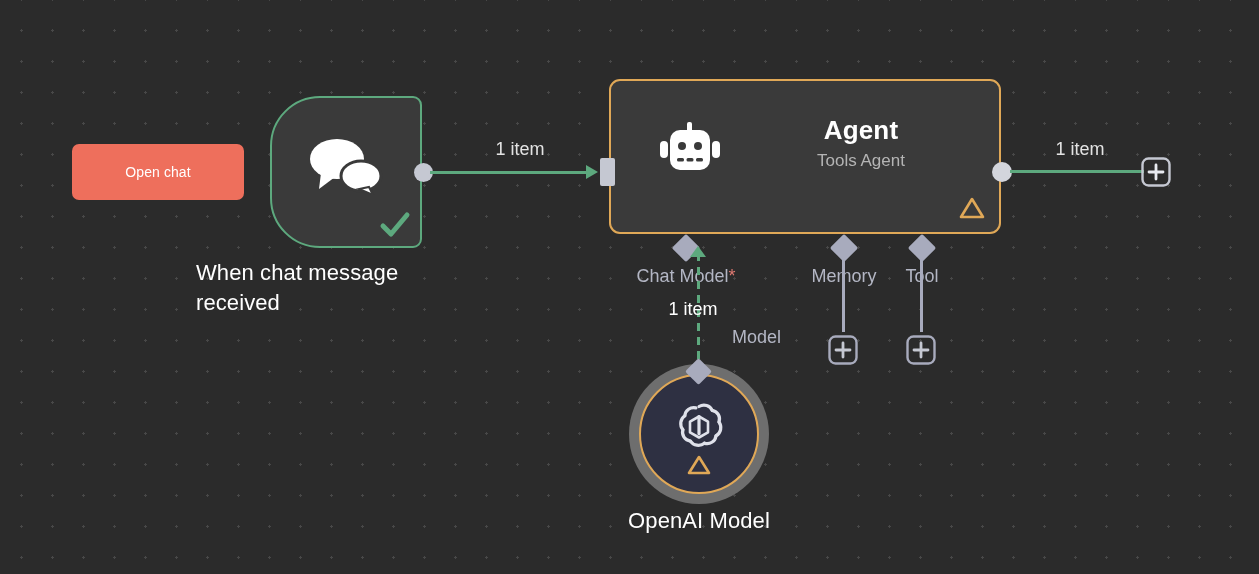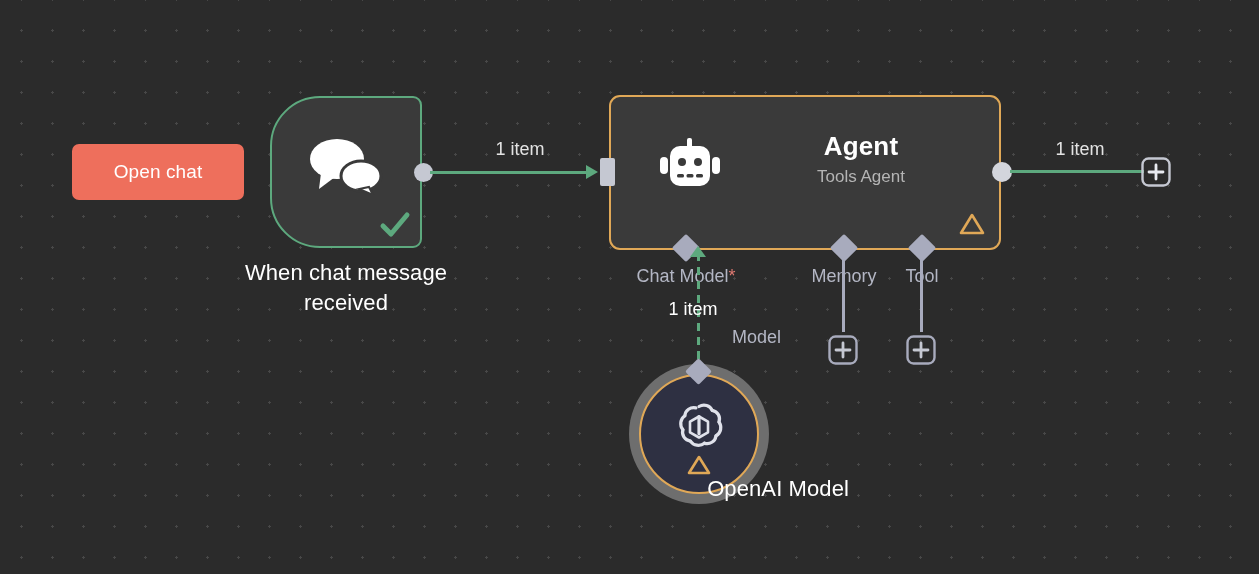--- a/index.html
+++ b/index.html
@@ -24,21 +24,21 @@
   #open-chat-btn {
     position: absolute;
     left: 72px;
     top: 144px;
     width: 172px;
     height: 56px;
     background: #ee6f5c;
     border: none;
     border-radius: 7px;
     color: #ffffff;
-    font-size: 19px;
+    font-size: 14px;
     font-family: "Liberation Sans", sans-serif;
     letter-spacing: 0.1px;
     cursor: pointer;
     padding: 16px;
     display: flex;
     align-items: center;
     justify-content: center;
   }
 
   
@@ -75,21 +75,20 @@
     width: 19px;
     height: 19px;
     border-radius: 50%;
     background: #c5c8d2;
   }
   #trigger-label {
     position: absolute;
     left: 196px;
     top: 258px;
     width: 300px;
-    text-align: center;
     color: #ffffff;
     font-size: 22px;
     line-height: 30px;
     letter-spacing: 0.1px;
   }
 
   
   #conn-trigger-agent {
     position: absolute;
     left: 430px;
@@ -122,21 +121,21 @@
     width: 160px;
     text-align: center;
     color: #e3e3e3;
     font-size: 18px;
   }
 
   
   #agent-node {
     position: absolute;
     left: 609px;
-    top: 95px;
+    top: 79px;
     width: 392px;
     height: 155px;
     background: #3a3a3a;
     border: 2.5px solid #e0a857;
     border-radius: 11px;
     box-sizing: border-box;
   }
   #agent-input-port {
     position: absolute;
     left: 600px;
@@ -342,23 +341,23 @@
     top: 362px;
     width: 19px;
     height: 19px;
     background: #a8abbd;
     transform: rotate(45deg);
     border-radius: 2px;
   }
   #openai-label {
     position: absolute;
     left: 549px;
-    top: 476px;
+    top: 508px;
     width: 300px;
-    text-align: right;
+    text-align: center;
     color: #ffffff;
     font-size: 22px;
     letter-spacing: 0.1px;
   }
 </style>
 </head>
 <body>
 
 <div id="canvas">
 

